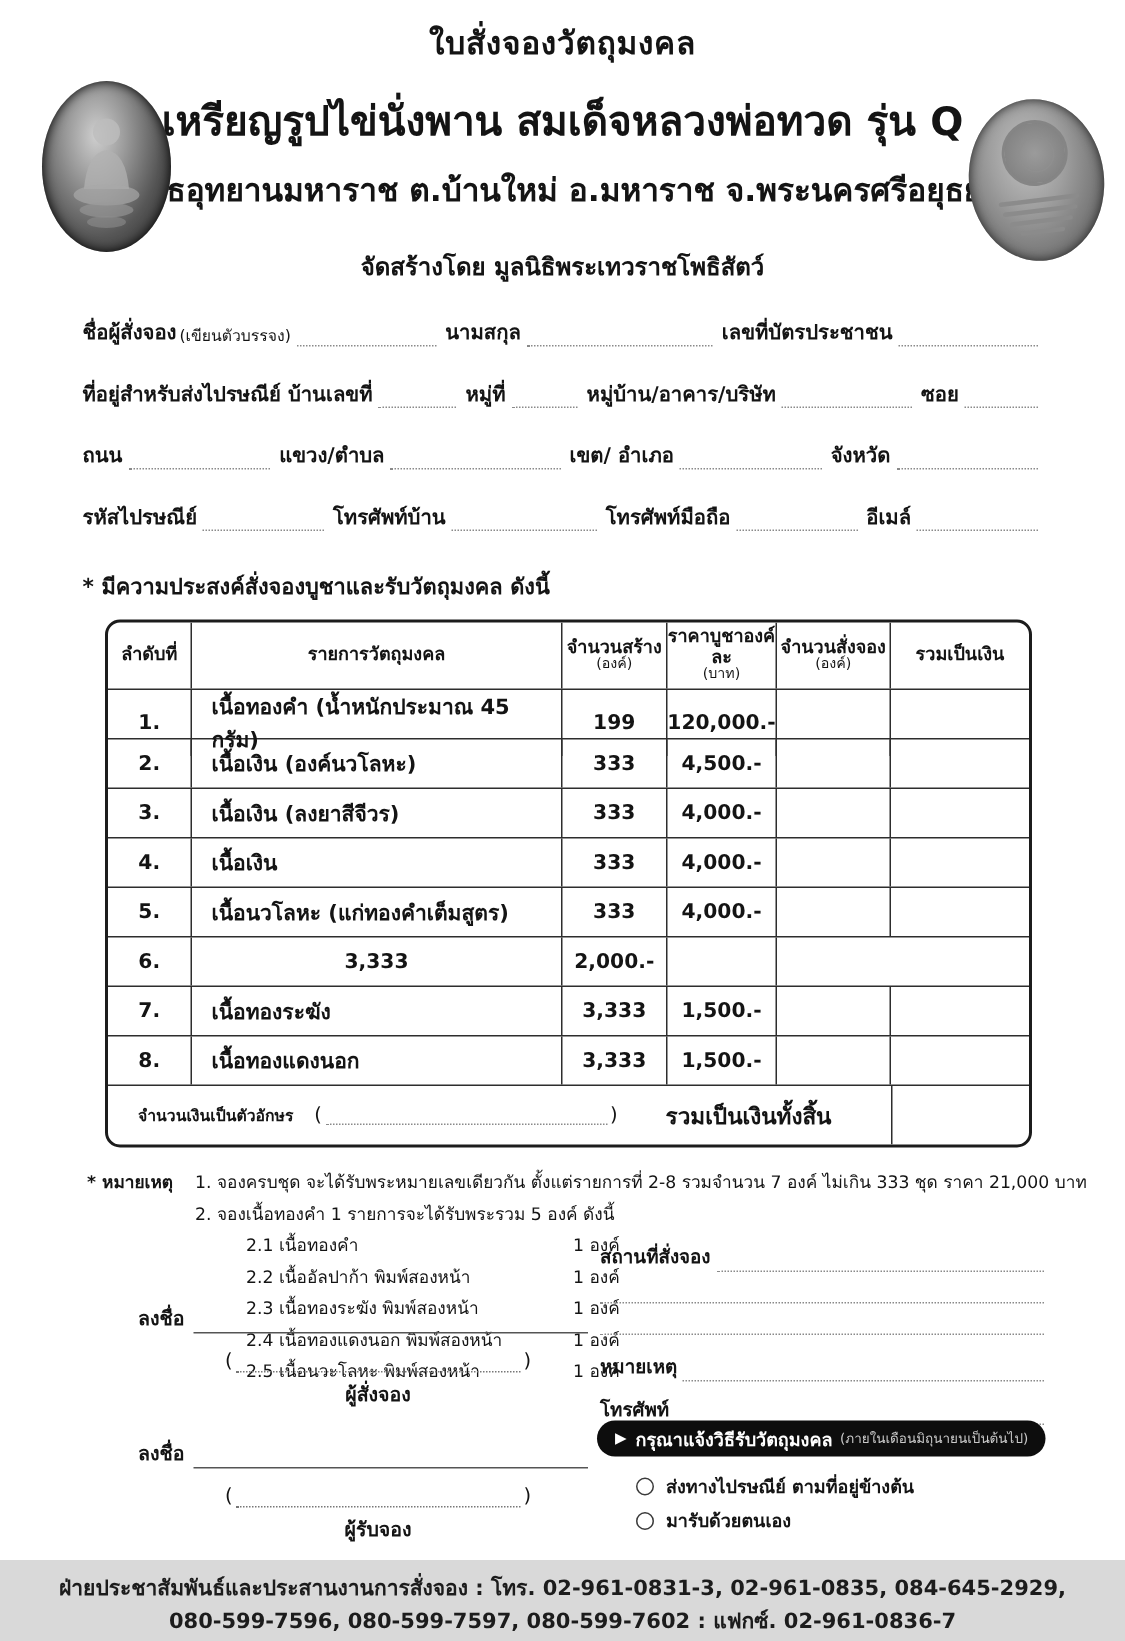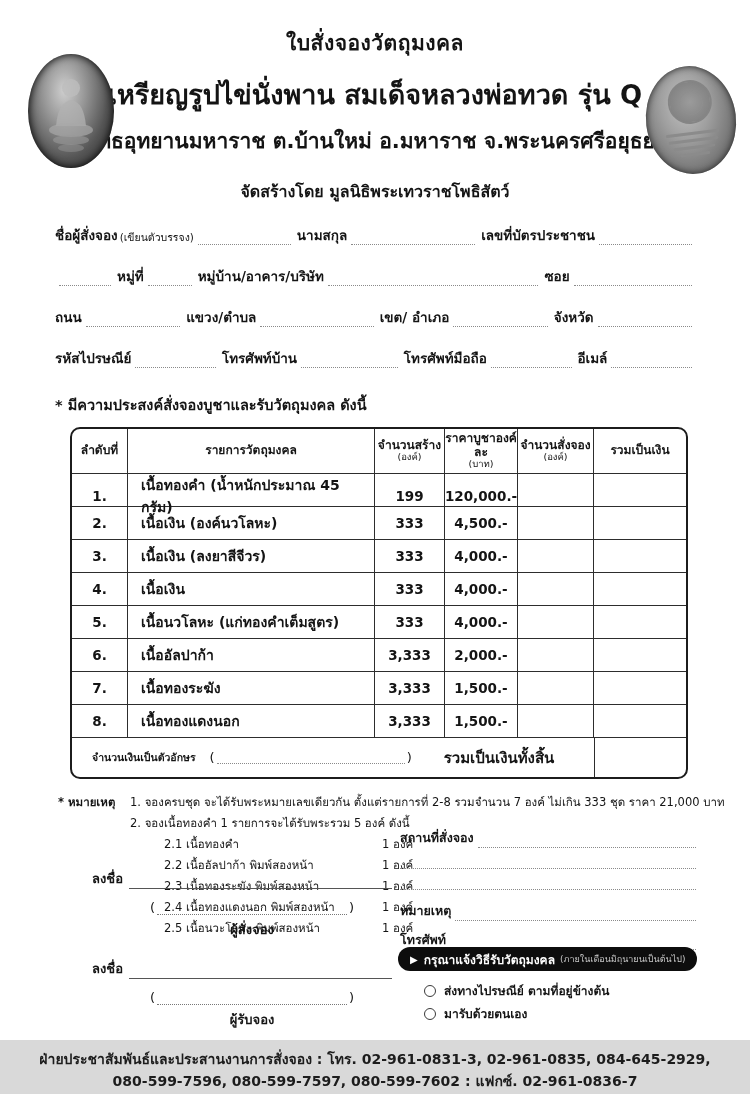--- a/index.html
+++ b/index.html
@@ -3,21 +3,21 @@
 <meta charset="utf-8">
 <style>
   * { margin:0; padding:0; box-sizing:border-box; }
   html,body { background:#e8e8e8; }
   .page {
     position:relative; width:750px; height:1094px; margin:0 auto;
     background:#ffffff; color:#141414; overflow:hidden;
     font-family:"DejaVu Sans", "Liberation Sans", sans-serif;
   }
   
-  .header { text-align:center; padding-top:26px; }
+  .header { text-align:center; padding-top:12px; }
   .doc-title { font-size:21px; font-weight:bold; letter-spacing:.5px; }
   .product-line { margin-top:14px; font-size:27px; font-weight:bold; }
   .edition-badge { font-weight:900; font-size:26px; }
   .product-line2 { margin-top:8px; font-size:21px; font-weight:bold; }
   .organizer { margin-top:22px; font-size:16px; font-weight:bold; }
   .amulet { position:absolute; border-radius:50%; }
   .amulet-front {
     left:28px; top:54px; width:86px; height:114px;
     background:radial-gradient(ellipse at 42% 32%, #cfcfcf 0%, #9a9a9a 28%, #565656 62%, #262626 100%);
     box-shadow:inset 0 0 8px #000;
@@ -127,20 +127,21 @@
     <div class="frow">
       <span class="lbl">ชื่อผู้สั่งจอง</span>
       <span class="hint">(เขียนตัวบรรจง)</span>
       <span class="dots grow12"></span>
       <span class="lbl">นามสกุล</span>
       <span class="dots grow16"></span>
       <span class="lbl">เลขที่บัตรประชาชน</span>
       <span class="dots grow12"></span>
     </div>
     <div class="frow">
+      <span class="lbl">ที่อยู่สำหรับส่งไปรษณีย์ บ้านเลขที่</span>
       <span class="dots w55"></span>
       <span class="lbl">หมู่ที่</span>
       <span class="dots w46"></span>
       <span class="lbl">หมู่บ้าน/อาคาร/บริษัท</span>
       <span class="dots grow16"></span>
       <span class="lbl">ซอย</span>
       <span class="dots grow09"></span>
     </div>
     <div class="frow">
       <span class="lbl">ถนน</span>
@@ -226,21 +227,20 @@
         <div class="trow">
           <div class="tc c-center">5.</div>
           <div class="tc c-item">เนื้อนวโลหะ (แก่ทองคำเต็มสูตร)</div>
           <div class="tc c-center">333</div>
           <div class="tc c-center">4,000.-</div>
           <div class="tc"></div>
           <div class="tc last"></div>
         </div>
         <div class="trow">
           <div class="tc c-center">6.</div>
-          <div class="tc c-item">เนื้ออัลปาก้า</div>
           <div class="tc c-center">3,333</div>
           <div class="tc c-center">2,000.-</div>
           <div class="tc"></div>
           <div class="tc last"></div>
         </div>
         <div class="trow">
           <div class="tc c-center">7.</div>
           <div class="tc c-item">เนื้อทองระฆัง</div>
           <div class="tc c-center">3,333</div>
           <div class="tc c-center">1,500.-</div>

